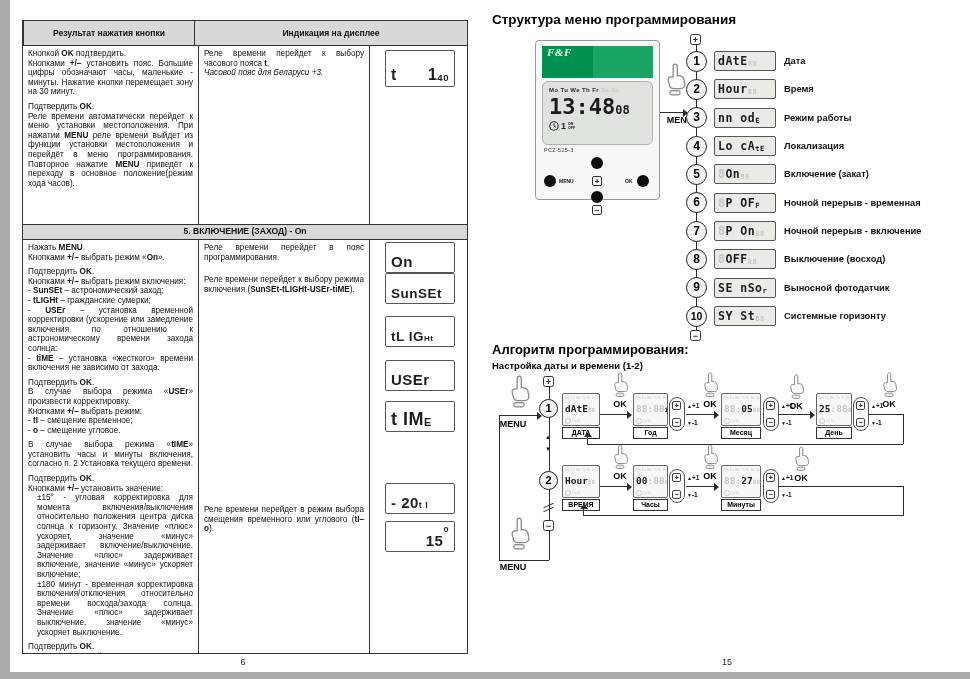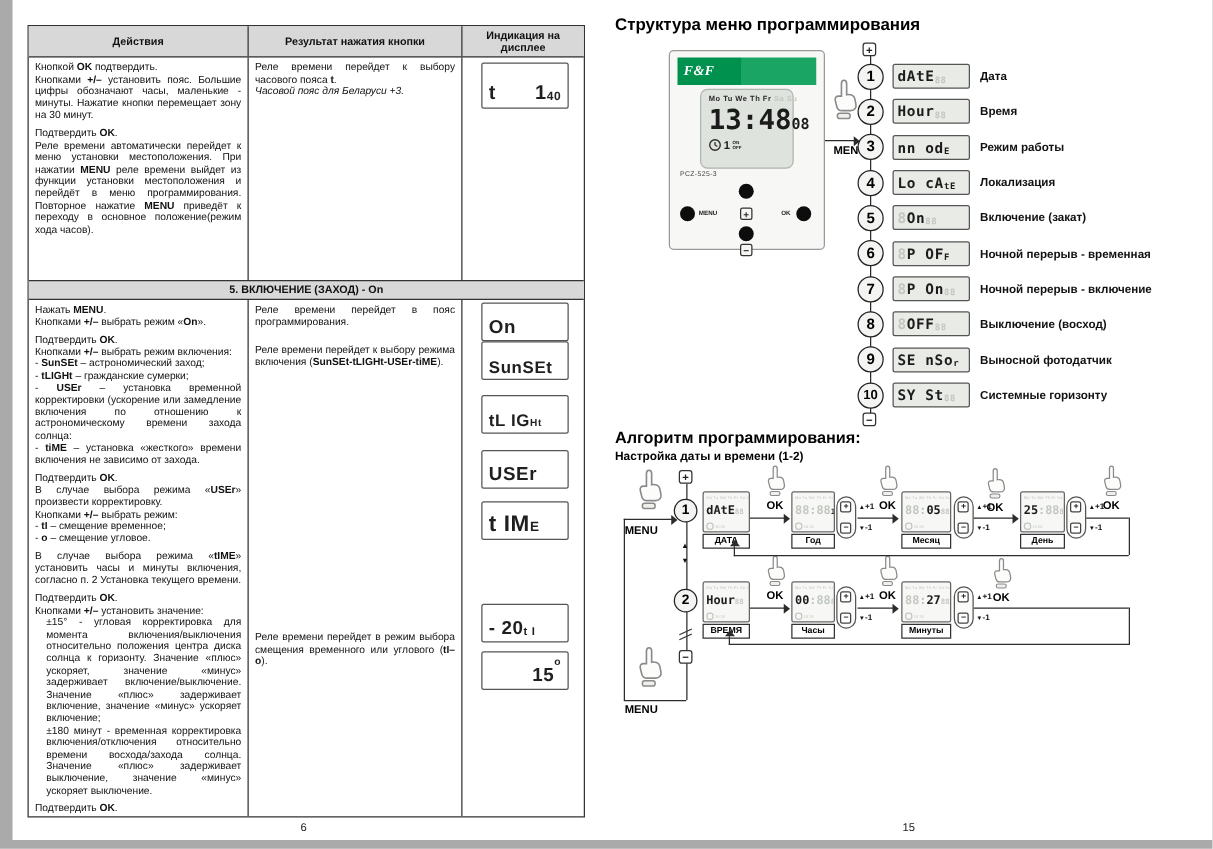--- a/index.html
+++ b/index.html
@@ -37,23 +37,23 @@
   .pnum{position:absolute;width:40px;text-align:center;font-size:9px;color:#222}
   .pn6{left:223px;top:657px}.pn15{left:707px;top:657px}
 
   
   .rtitle{position:absolute;left:492px;top:12px;font-weight:bold;font-size:13.5px;color:#000}
   .atitle{position:absolute;left:492px;top:342px;font-weight:bold;font-size:13px;color:#000}
   .asub{position:absolute;left:492px;top:360px;font-weight:bold;font-size:9.5px;color:#000}
 
   
   .dev{position:absolute;left:535px;top:40px;width:125px;height:160px;border:1.5px solid #999;border-radius:4px;background:#f7f7f5;box-sizing:border-box}
-  .brand{margin:5px 6px 3px;height:22px;background:linear-gradient(90deg,#00914f 0 46%,#1ba565 46% 100%);display:flex;align-items:center;padding-left:5px}
+  .brand{margin:5px 6px 3px;height:32px;background:linear-gradient(90deg,#00914f 0 46%,#1ba565 46% 100%);display:flex;align-items:flex-start;padding-left:5px}
   .brandtxt{color:#fff;font-family:"Liberation Serif",serif;font-style:italic;font-weight:bold;font-size:11px;letter-spacing:.5px}
-  .dscr{margin:2px 24px;height:64px;background:#dfe3de;border:1px solid #b0b4af;border-radius:6px;padding:5px 6px 3px;box-sizing:border-box}
+  .dscr{margin:2px 6px;height:64px;background:#dfe3de;border:1px solid #b0b4af;border-radius:6px;padding:5px 6px 3px;box-sizing:border-box}
   .ddays{font-weight:bold;font-size:6px;letter-spacing:.4px;color:#2a2a2a;white-space:nowrap}
   .ddays .gh{color:#c2c8c1}
   .dtime{font-size:22px;font-weight:bold;color:#1b1b1b;line-height:1;margin-top:3px;white-space:nowrap}
   .dsec{font-size:12px}
   .dstat{display:flex;align-items:center;gap:2px;margin-top:3px}
   .dch{font-weight:bold;font-size:9px;color:#222}
   .donoff{display:flex;flex-direction:column;font-weight:bold;font-size:3.6px;line-height:1.15;color:#222}
   .dmodel{font-size:5.5px;color:#444;margin:2px 0 0 8px;letter-spacing:.3px}
   .dbtns{position:relative;height:58px;margin-top:2px}
   .dot{position:absolute;width:12px;height:12px;border-radius:50%;background:#0d0d0d}
@@ -145,21 +145,20 @@
       <circle cx="5" cy="5" r="4.2" fill="none" stroke="#2a2a2a" stroke-width="1.1"></circle>
       <path d="M5 2.6V5l1.9 1.2" fill="none" stroke="#2a2a2a" stroke-width="1"></path>
     </g>
   </defs>
 </svg>
 
 <div class="sheet"></div>
 
 <div class="ttable">
   <div class="thead">
-    <div class="c1">Действия</div>
     <div class="c2">Результат нажатия кнопки</div>
     <div class="c3">Индикация на дисплее</div>
   </div>
   <div class="trow r1">
     <div class="td c1">
         <div class="blk">Кнопкой <b>OK</b> подтвердить.<br>Кнопками <b>+/–</b> установить пояс. Большие цифры обозначают часы, маленькие - минуты. Нажатие кнопки перемещает зону на 30 минут.</div>
         <div class="blk gap">Подтвердить <b>OK</b>.<br>Реле времени автоматически перейдет к меню установки местоположения. При нажатии <b>MENU</b> реле времени выйдет из функции установки местоположения и перейдёт в меню программирования. Повторное нажатие <b>MENU</b> приведёт к переходу в основное положение(режим хода часов).</div>
       </div>
     <div class="td c2">
         <div class="blk">Реле времени перейдет к выбору часового пояса <b>t</b>.</div>

